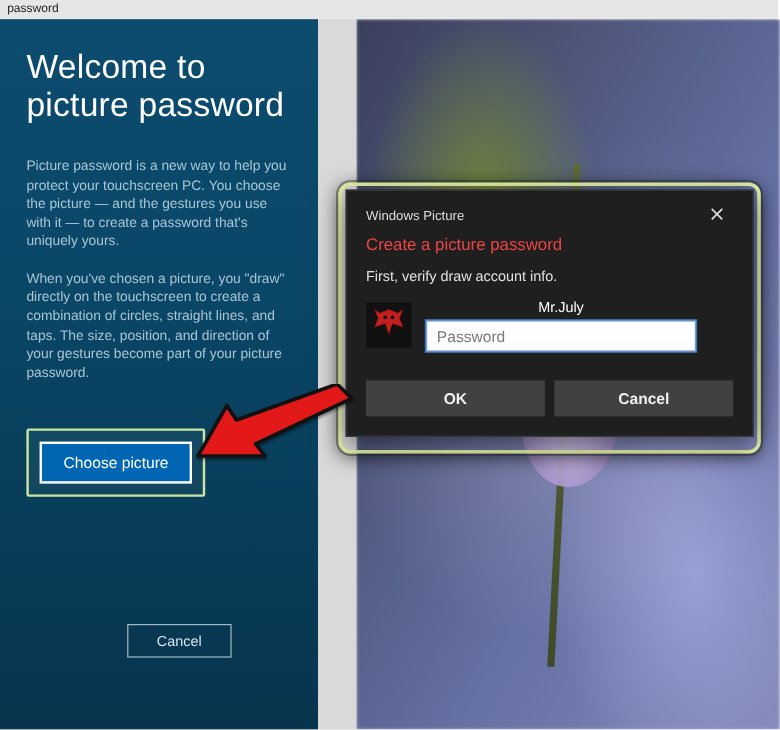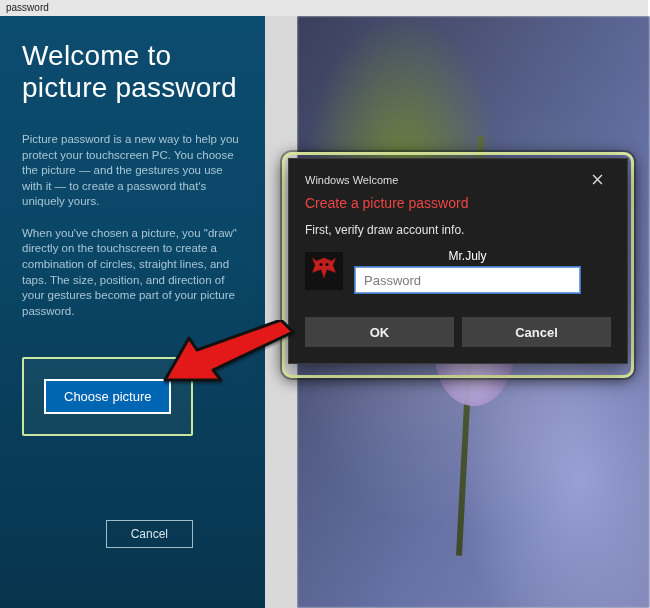--- a/index.html
+++ b/index.html
@@ -40,21 +40,21 @@
     font-size: 11.5px;
     line-height: 1.35;
     color: #a9c6d6;
   }
   .left-body p { margin-bottom: 16px; }
   .choose-wrap {
     margin-top: 22px;
     display: inline-block;
     border: 2px solid rgba(224, 247, 170, 0.9);
     border-radius: 2px;
-    padding: 20px;
+    padding: 9px;
     background: rgba(224,247,170,0.05);
   }
   .choose-btn {
     display: inline-block;
     background: #0066b4;
     border: 2px solid #ffffff;
     color: #ffffff;
     font-size: 13px;
     padding: 8px 18px;
     cursor: pointer;
@@ -255,21 +255,21 @@
       <div class="petal p1"></div>
       <div class="petal p2"></div>
       <div class="petal p3"></div>
     </div>
   </div>
 
   <div class="dialog-glow"></div>
 
   <div class="dialog">
     <div class="dlg-header">
-      <span>Windows Welcome</span>
+      <span>Windows Picture</span>
       <span class="dlg-close">
         <span>
           <svg viewBox="0 0 10 10">
               <path d="M1 1 L9 9 M9 1 L1 9" stroke="#ddd" stroke-width="1.3" fill="none"></path>
             </svg>
         </span>
       </span>
     </div>
     <div class="dlg-title">Create a picture password</div>
     <div class="dlg-sub">First, verify draw account info.</div>

